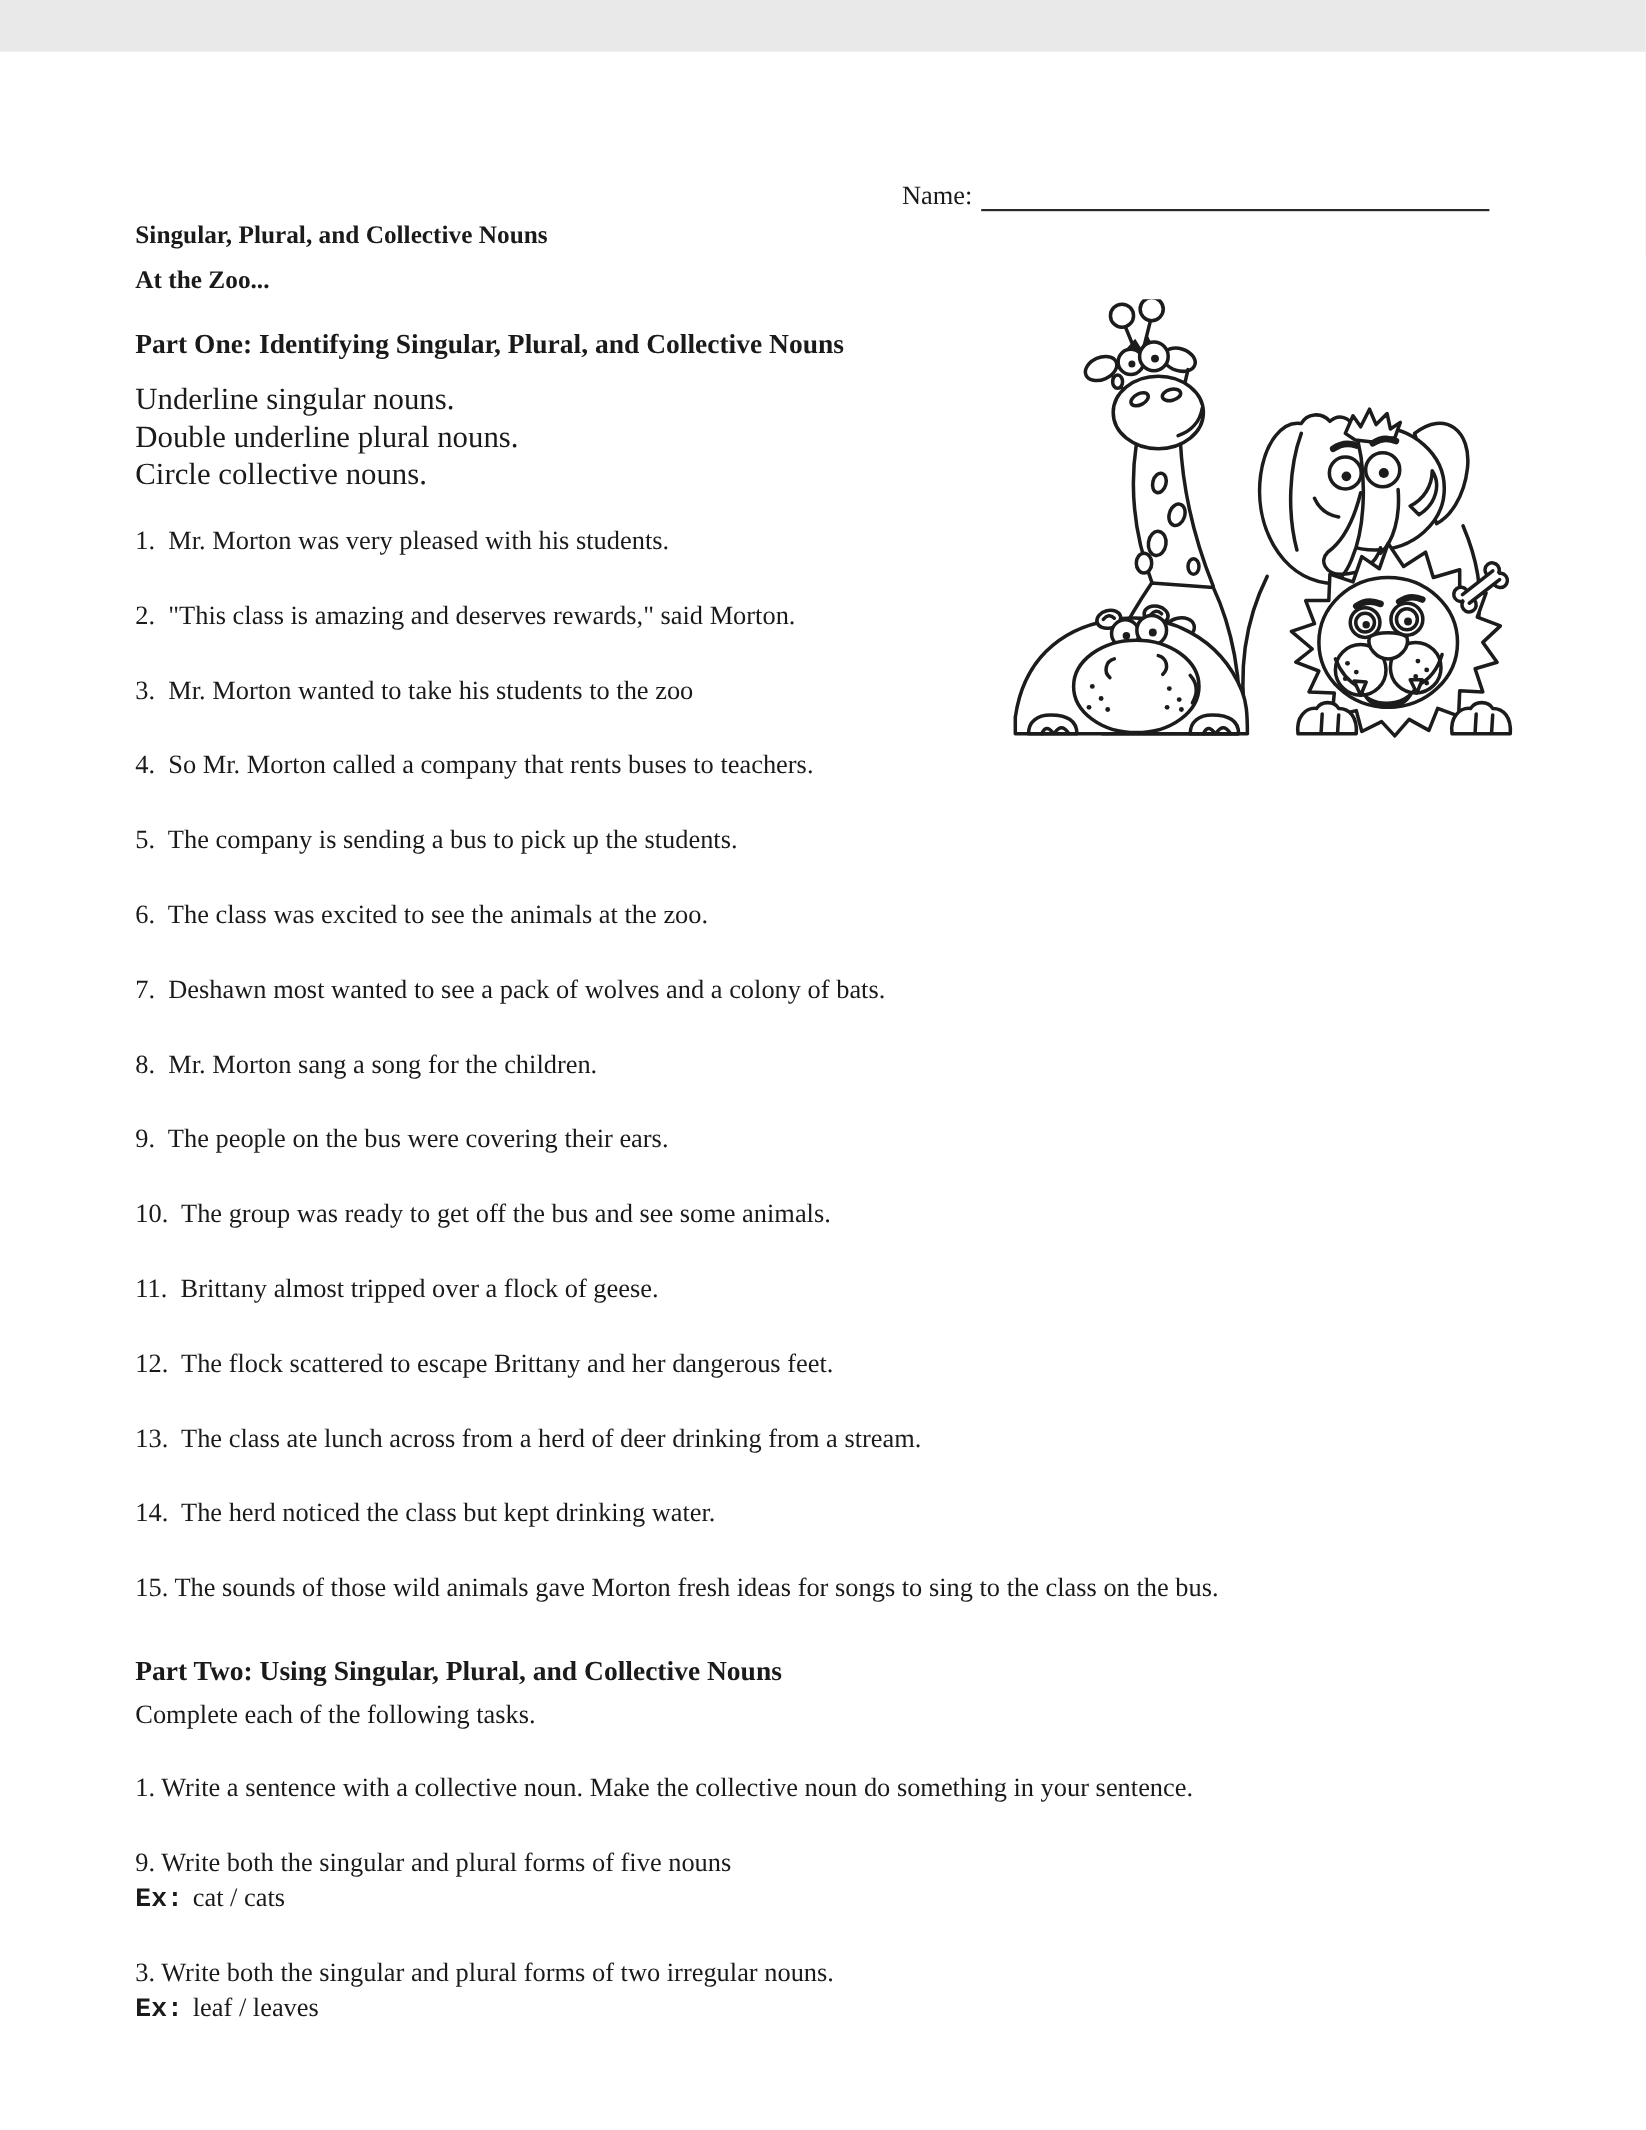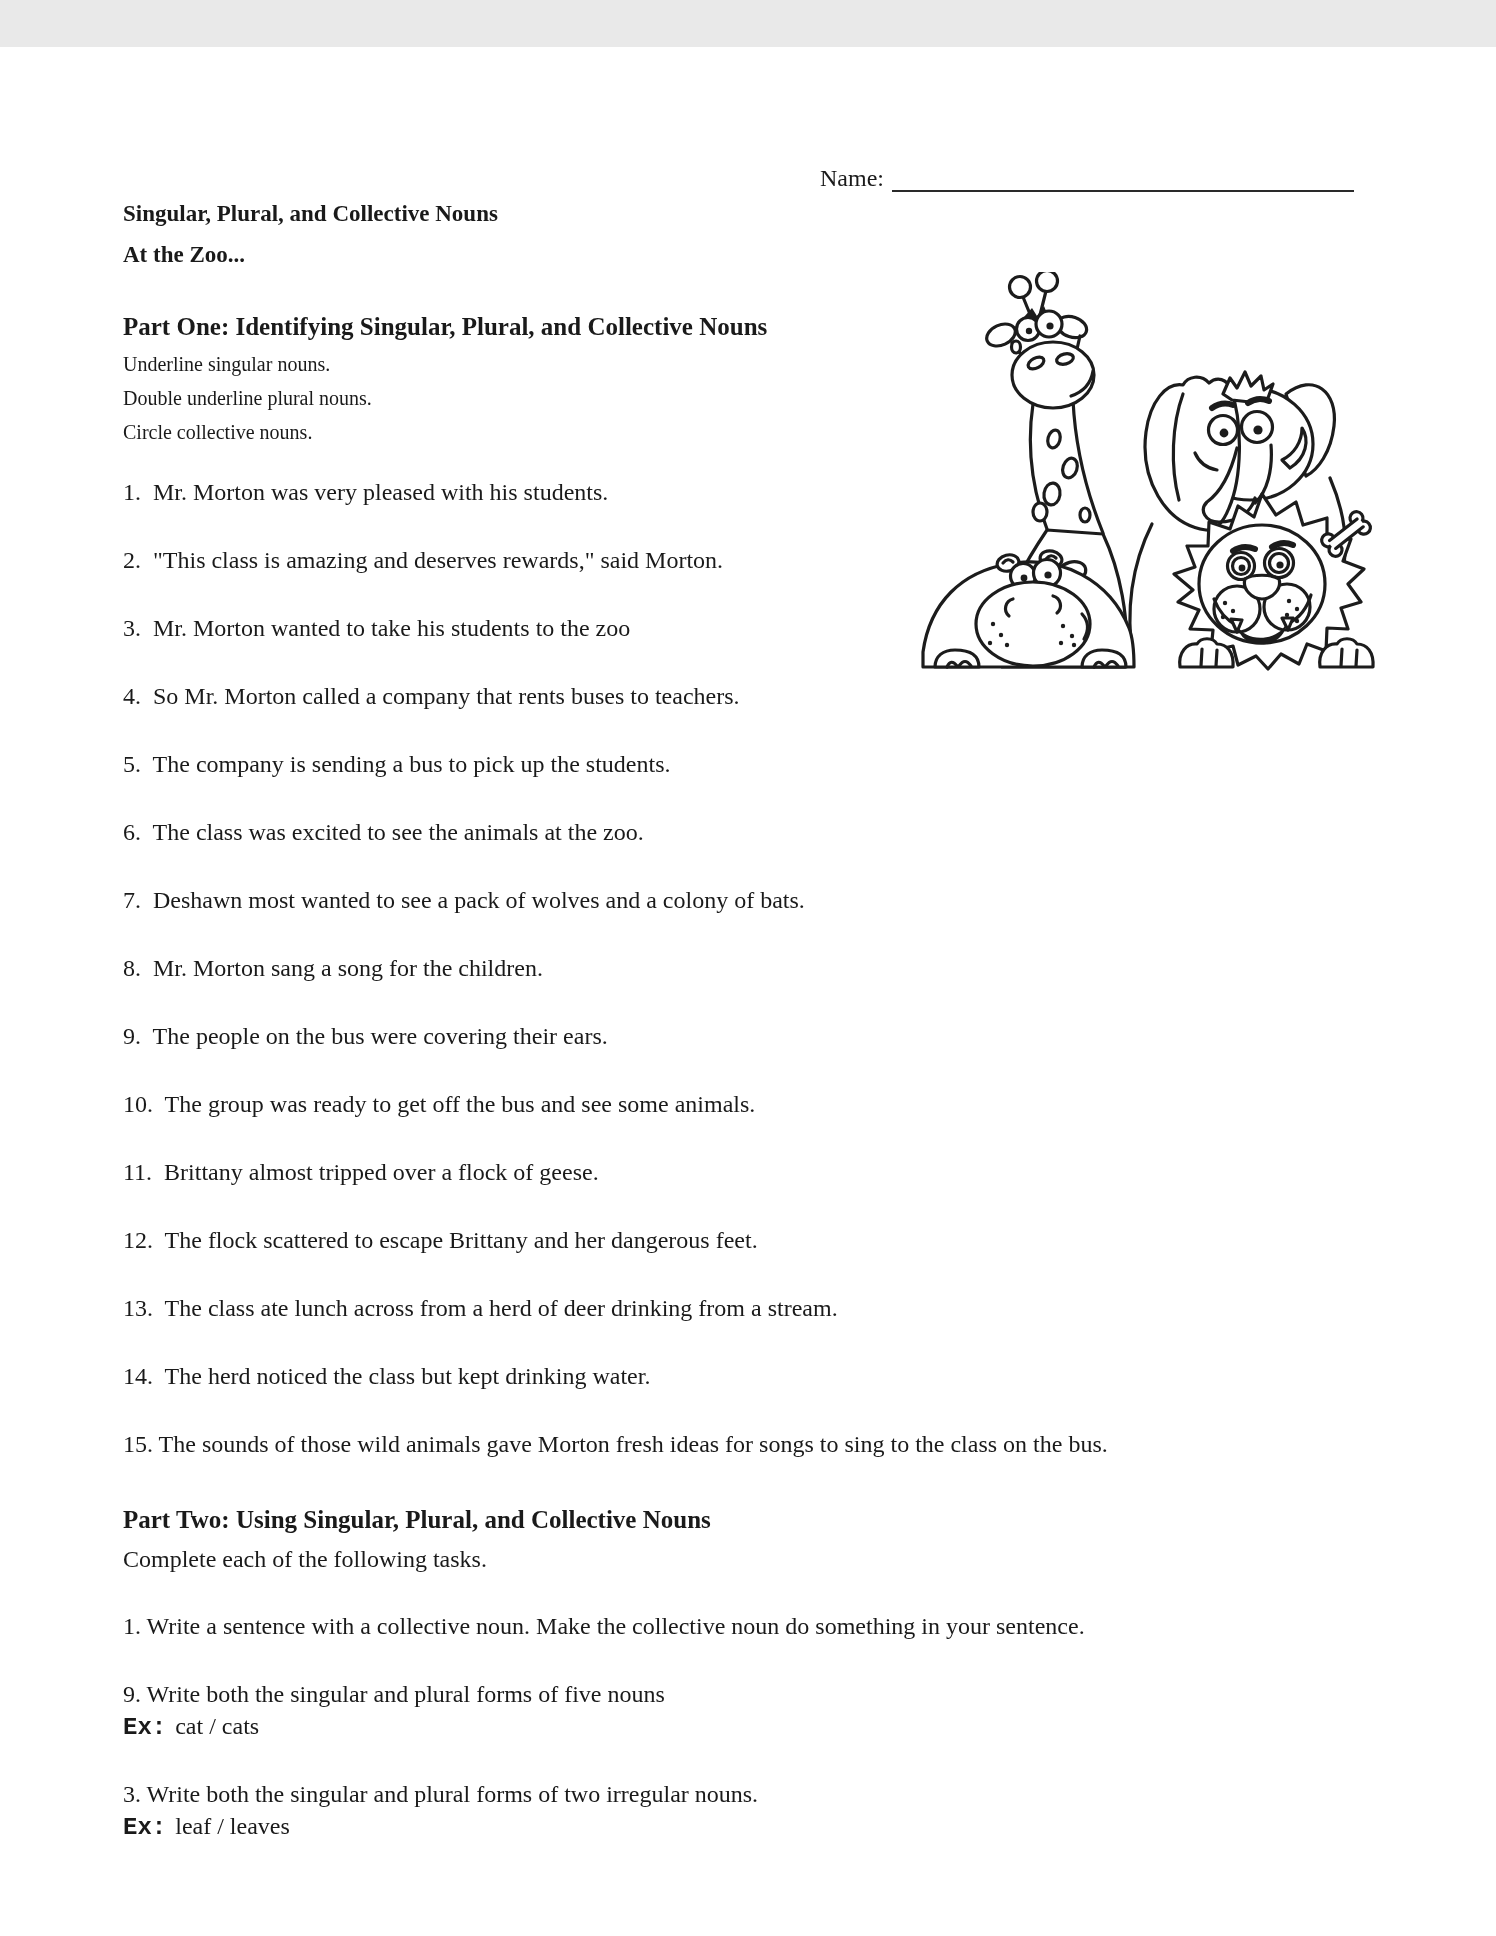--- a/index.html
+++ b/index.html
@@ -8,22 +8,22 @@
     width:1496px;height:1936px;
     background:#ffffff;
     color:#1a1a1a;
     font-family:"Liberation Serif","DejaVu Serif",serif;
     overflow:hidden;
     margin-top:47px;
   }
   .name-row{position:absolute;left:820px;top:118px;font-size:24px;white-space:nowrap;}
   .name-line{display:inline-block;width:462px;height:22px;border-bottom:2px solid #2a2a2a;margin-left:8px;vertical-align:bottom;}
   .doc-title{position:absolute;left:123px;top:146px;font-size:23px;font-weight:bold;line-height:41px;}
-  .p1-heading{position:absolute;left:123px;top:266px;font-size:25px;font-weight:bold;}
-  .instructions{position:absolute;left:123px;top:300px;font-size:20px;line-height:34px;}
+  .p1-heading{position:absolute;left:123px;top:253px;font-size:25px;font-weight:bold;}
+  .instructions{position:absolute;left:123px;top:300px;font-size:28px;line-height:34px;}
   .sentences{position:absolute;left:123px;top:430px;width:1345px;font-size:24px;}
   .sentence{line-height:30px;margin-bottom:38px;white-space:pre-wrap;}
   .p2{position:absolute;left:123px;top:1459px;width:1345px;font-size:24px;}
   .p2-heading{font-size:25px;font-weight:bold;margin:0 0 10px 0;}
   .p2-intro{line-height:30px;margin-bottom:37px;}
   .task{line-height:30px;margin-bottom:38px;white-space:pre-wrap;}
   .task-with-ex{margin-bottom:0;}
   .ex-line{line-height:34px;margin-bottom:34px;}
   .ex-line b{margin-right:9px;font-family:Liberation Mono, monospace;}
   .illustration{position:absolute;left:920px;top:225px;width:480px;height:415px;}

